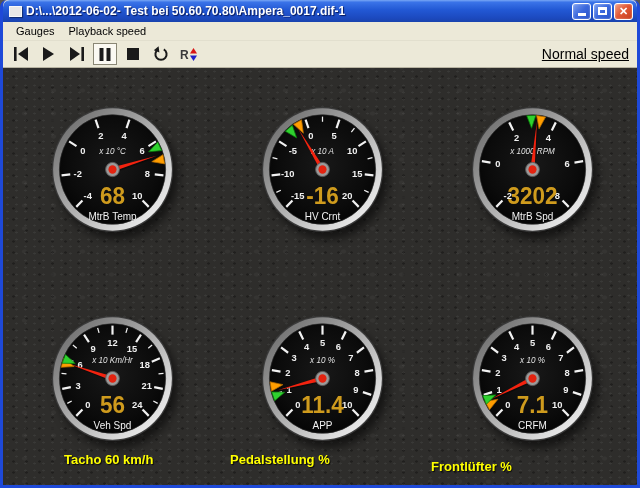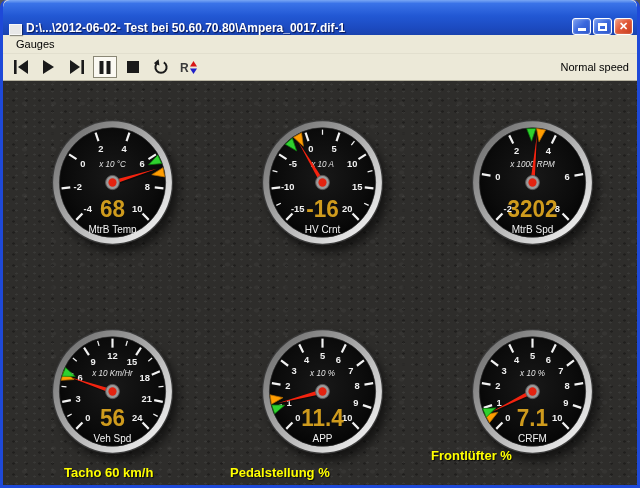--- a/index.html
+++ b/index.html
@@ -5,21 +5,21 @@
   html,body{margin:0;padding:0;background:#555;}
   *{box-sizing:border-box;}
   body{font-family:"Liberation Sans", sans-serif;}
   .window{
     width:640px;height:488px;position:relative;
     border-left:3px solid #1e49d8;border-right:3px solid #1e49d8;border-bottom:3px solid #1e49d8;
     border-radius:7px 7px 0 0;overflow:hidden;background:#ECE9D8;
   }
   
   .titlebar{
-    height:35px;display:flex;align-items:flex-end;padding:0 4px;
+    height:22px;display:flex;align-items:center;padding:0 4px;
     background:linear-gradient(180deg,#79a7f5 0%,#3a73e8 10%,#2258d4 45%,#1c4ac0 80%,#1943ae 100%);
     border-radius:7px 7px 0 0;
   }
   .title-icon{width:13px;height:11px;background:#e8e8e8;border:1px solid #f8f8f8;margin:0 4px 0 2px;box-shadow:1px 1px 1px rgba(0,0,0,.4);}
   .title-text{flex:1;color:#fff;font-size:12px;font-weight:bold;white-space:nowrap;overflow:hidden;
     text-shadow:1px 1px 1px rgba(0,10,60,.8);}
   .win-btns{display:flex;gap:2px;}
   .win-btn{width:19px;height:17px;border:1px solid #fff;border-radius:3px;position:relative;
     background:linear-gradient(135deg,#7c9ff0 0%,#3b68dd 50%,#2a54c8 100%);box-shadow:inset 0 0 2px rgba(255,255,255,.5);}
   .win-btn.close{background:linear-gradient(135deg,#f0a086 0%,#e25937 45%,#c63c1c 100%);}
@@ -29,21 +29,21 @@
   .min-bar{width:8px;height:3px;background:#fff;}
   .max-box{width:9px;height:8px;border:2px solid #fff;border-top-width:3px;}
   
   .menubar{height:19px;background:#ECE9D8;display:flex;align-items:center;padding-left:6px;border-bottom:1px solid #e2dfce;}
   .menu-item{font-size:11px;color:#000;padding:13px 7px;cursor:default;}
   
   .toolbar{height:27px;background:#ECE9D8;display:flex;align-items:center;padding:0 6px;border-bottom:1px solid #b8b4a2;}
   .tb-btn{width:24px;height:22px;display:flex;align-items:center;justify-content:center;margin-right:4px;}
   .tb-btn svg{display:block;}
   .tb-btn.pressed{background:#fbf9f2;border:1px solid #8a8775;}
-  .tb-status{margin-left:auto;font-size:11px;color:#000;padding-right:2px;}
+  .tb-status{margin-left:auto;font-size:14px;color:#000;padding-right:2px;text-decoration:underline;}
   
   .client{
     position:relative;height:417px;
     background-color:#2e2d2b;
     background-image:
       radial-gradient(rgba(255,255,255,0.055) 1px, transparent 1.6px),
       radial-gradient(rgba(0,0,0,0.30) 1px, transparent 1.7px),
       radial-gradient(rgba(255,255,255,0.035) 2px, transparent 3.2px);
     background-size:9px 7px,13px 11px,29px 23px;
     background-position:0 0,4px 3px,7px 11px;
@@ -75,20 +75,21 @@
           </span>
         </div>
       <div class="win-btn close">
           <span class="glyph">✕</span>
         </div>
     </div>
   </div>
 
   <div class="menubar">
     <span class="menu-item">Gauges</span>
+    <span class="menu-item">Playback speed</span>
   </div>
 
   <div class="toolbar">
     <div class="tb-btn">
       <svg width="15" height="14" viewBox="0 0 15 14">
         <rect x="0" y="0" width="2.6" height="14" fill="#1a1a1a"></rect>
         <polygon points="14,0 14,14 4,7" fill="#1a1a1a"></polygon>
       </svg>
     </div>
     <div class="tb-btn">
@@ -402,16 +403,16 @@
           <text x="0" y="78" text-anchor="middle" font-size="16" fill="#f2f2f2">CRFM</text>
           <polygon points="-65.10671635308117,34.241980966748756 0.018611685311543225,-1.0603085891956212 10.500907615281239,-2.357024454966049 2.9813883146884548,5.060308589195622" fill="rgba(0,0,0,0.35)"></polygon>
           <polygon points="-66.60671635308117,32.241980966748756 -1.4813883146884568,-3.060308589195621 9.000907615281239,-4.357024454966049 1.4813883146884548,3.060308589195622" fill="#f3230f"></polygon>
           <polygon points="-55.341660193289925,32.14499412117584 -68.68240001424407,48.36039627922176 -76.03665471465081,35.69911959425571" fill="#ff9d00" stroke="#b36a00" stroke-width="1.2"></polygon>
           <polygon points="-58.7362960437748,25.41746500062595 -73.89048012079579,39.9524335619031 -79.70558497813771,26.5145191035566" fill="#2fd12f" stroke="#0a7a0a" stroke-width="1.2"></polygon>
           <circle cx="0" cy="0" r="11" fill="#9a9a9a" stroke="#5c5c5c" stroke-width="1.5"></circle>
           <circle cx="0" cy="0" r="6.5" fill="#e32310"></circle>
         </svg></div>
     <div class="caption" style="left: 33px; top: 384px; margin-left: 28px;">Tacho 60 km/h</div>
     <div class="caption" style="left: 227px; top: 384px; text-align: right;">Pedalstellung %</div>
-    <div class="caption" style="left: 397px; top: 367px; padding-left: 31px;">Frontlüfter %</div>
+    <div class="caption" style="left: 397px; top: 391px; padding-left: 31px;">Frontlüfter %</div>
   </div>
 
 </div>
 
 </body></html>

